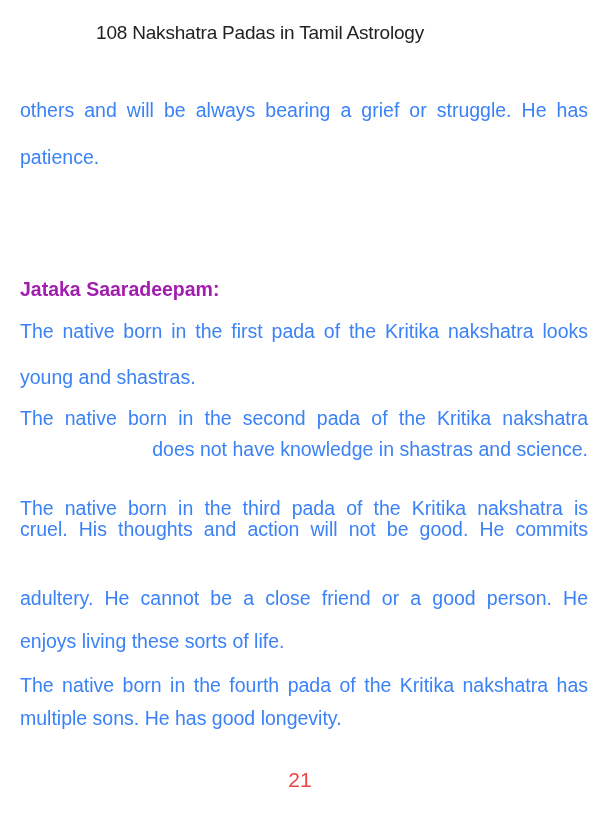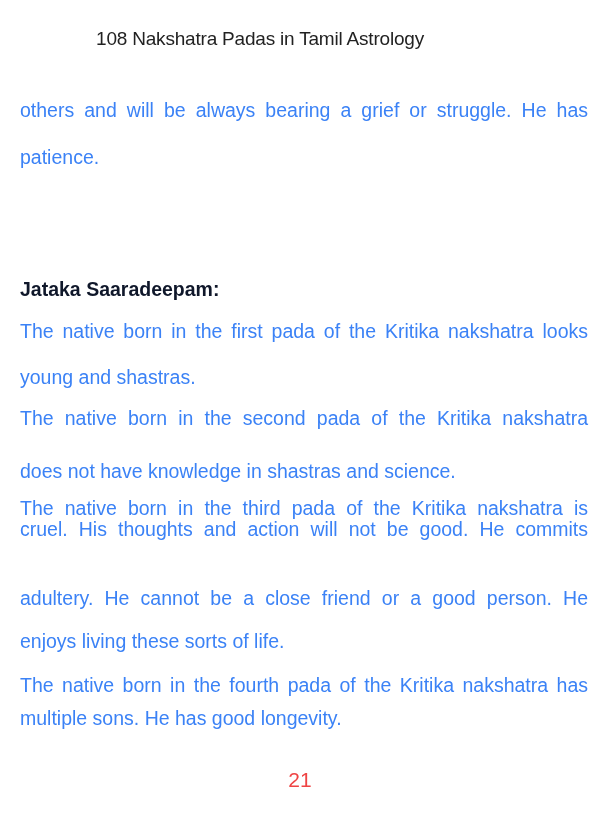--- a/index.html
+++ b/index.html
@@ -17,21 +17,20 @@
     }
     .page-header {
       position: absolute;
       top: 22px;
       left: 0;
       width: 520px;
       text-align: center;
       font-size: 19px;
       letter-spacing: -0.2px;
       color: #222;
-      margin-top: 6px;
     }
     .line {
       position: absolute;
       left: 20px;
       width: 568px;
       font-size: 19.5px;
       line-height: 26px;
       white-space: nowrap;
       color: #3b82f6;
     }
@@ -41,21 +40,21 @@
       white-space: normal;
     }
     .line.left {
       text-align: left;
     }
     .heading {
       position: absolute;
       left: 20px;
       font-size: 19.5px;
       font-weight: bold;
-      color: #0f172a;
+      color: #a21caf;
       line-height: 26px;
     }
     .page-number {
       position: absolute;
       top: 768px;
       left: 0;
       width: 600px;
       text-align: center;
       font-size: 21px;
       color: #ef4444;
@@ -70,21 +69,21 @@
   <div class="line justify" style="top:97px;">others and will be always bearing a grief or struggle. He has</div>
   <div class="line left" style="top:144px;">patience.</div>
 </div>
 
 <div class="heading" style="top:276px;">Jataka Saaradeepam:</div>
 
 <div>
   <div class="line justify" style="top:318px;">The native born in the first pada of the Kritika nakshatra looks</div>
   <div class="line left" style="top:364px;">young and shastras.</div>
   <div class="line justify" style="top:405px;">The native born in the second pada of the Kritika nakshatra</div>
-  <div class="line left" style="top:458px;">does not have knowledge in shastras and science.</div>
+  <div class="line left" style="top:436px;text-align:right;">does not have knowledge in shastras and science.</div>
   <div class="line justify" style="top:495px;">The native born in the third pada of the Kritika nakshatra is</div>
   <div class="line justify" style="top:516px;">cruel. His thoughts and action will not be good. He commits</div>
   <div class="line justify" style="top:585px;">adultery. He cannot be a close friend or a good person. He</div>
   <div class="line left" style="top:628px;">enjoys living these sorts of life.</div>
   <div class="line justify" style="top:672px;">The native born in the fourth pada of the Kritika nakshatra has</div>
   <div class="line left" style="top:705px;">multiple sons. He has good longevity.</div>
 </div>
 
 <div class="page-number">21</div>
 

